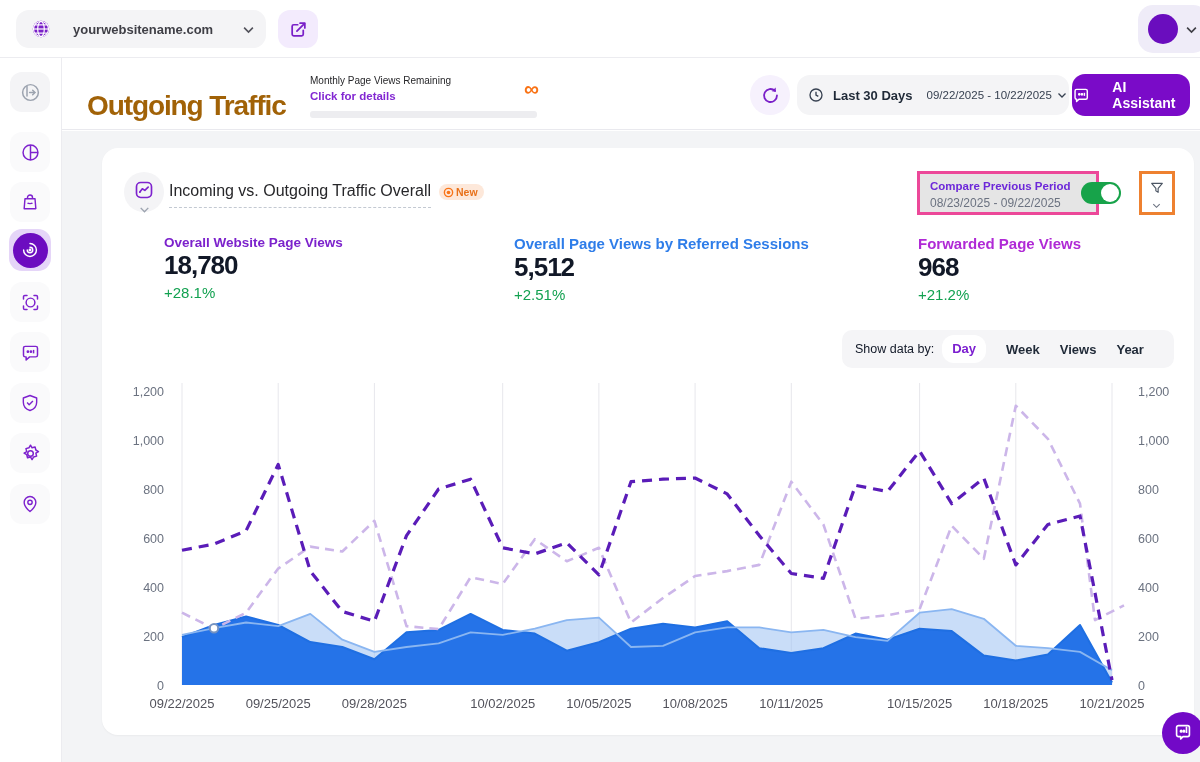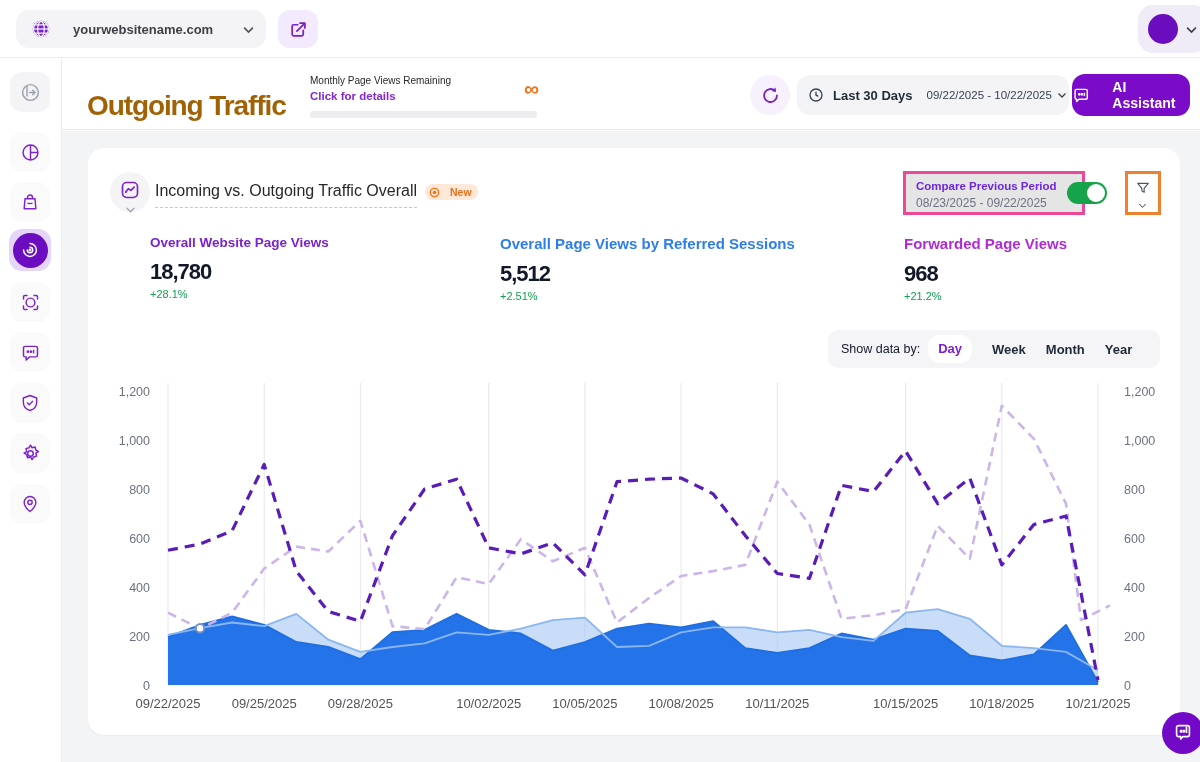--- a/index.html
+++ b/index.html
@@ -19,35 +19,35 @@
 .mpv .bar{margin-top:9px;width:227px;height:7px;border-radius:3px;background:#ededf0}
 .inf{position:absolute;left:462px;top:19px;color:#f97316;font-size:21px;font-weight:700}
 .refbtn{position:absolute;left:688px;top:17px;width:40px;height:40px;border-radius:50%;background:#f6f1fd;display:flex;align-items:center;justify-content:center}
 .datepill{position:absolute;left:735px;top:17px;width:272px;height:40px;background:#f4f4f6;border-radius:13px;display:flex;align-items:center;white-space:nowrap}
 .datepill svg{flex-shrink:0}
 .datepill .b{font-size:13px;font-weight:700;color:#1f2937;margin-left:9px}
 .datepill .d{font-size:11.5px;color:#374151;margin-left:14px}
 .aibtn{position:absolute;left:1010px;top:16px;width:118px;height:42px;background:#7a0bc8;border-radius:13px;display:flex;align-items:center;justify-content:center;gap:22px}
 .aibtn span{color:#fff;font-size:14px;font-weight:700}
 .main{position:absolute;left:62px;top:131px;width:1138px;height:631px;background:#f3f4f6}
-.card{position:absolute;left:26px;top:17px;width:1092px;height:587px;background:#fff;border-radius:16px;box-shadow:0 1px 2px rgba(0,0,0,.04)}
+.card{position:absolute;left:40px;top:17px;width:1092px;height:587px;background:#fff;border-radius:16px;box-shadow:0 1px 2px rgba(0,0,0,.04)}
 .cicon{position:absolute;left:22px;top:24px;width:40px;height:40px;border-radius:50%;background:#f4f4f6}
 .ctitle{position:absolute;left:67px;top:34px;font-size:16px;color:#27272a;border-bottom:1px dashed #c3c9d2;padding-bottom:7px;white-space:nowrap}
-.newb{position:absolute;left:337px;top:36px;height:16px;background:#fde8da;border-radius:9px;display:flex;align-items:center;padding:0 6px 0 4px;gap:10px}
+.newb{position:absolute;left:337px;top:36px;height:16px;background:#fde8da;border-radius:9px;display:flex;align-items:center;padding:0 6px 0 4px;gap:2px}
 .newb span{font-size:10.5px;font-weight:700;color:#e8711a}
 .cmpbox{position:absolute;left:815px;top:23px;width:182px;height:44px;border:3px solid #ec4899;background:#e5e5e5}
 .cmpbox .p{position:absolute;left:10px;top:6px;font-size:11.5px;font-weight:700;color:#6d28d9;white-space:nowrap}
 .cmpbox .g{position:absolute;left:10px;top:22px;font-size:12px;color:#6b7280;white-space:nowrap}
 .toggle{position:absolute;left:161px;top:8px;width:40px;height:22px;border-radius:11px;background:#17a34a}
 .toggle .knob{position:absolute;right:2px;top:2px;width:18px;height:18px;border-radius:50%;background:#fff}
 .fltbox{position:absolute;left:1037px;top:23px;width:36px;height:44px;border:3px solid #ee8130;background:#fff}
 .stat{position:absolute;top:87px;text-align:left}
 .stat .l{font-size:13.5px;font-weight:700}
-.stat .n{font-size:22px;font-weight:700;color:#111827;margin-top:9px;letter-spacing:-1px}
-.stat .p{font-size:11px;color:#12a150;margin-top:3px;font-weight:400}
+.stat .n{font-size:26px;font-weight:700;color:#111827;margin-top:0;letter-spacing:-1px}
+.stat .p{font-size:15px;color:#12a150;margin-top:3px;font-weight:400}
 .sdb{position:absolute;left:740px;top:182px;width:332px;height:38px;background:#f5f5f7;border-radius:10px;display:flex;align-items:center;font-size:13.5px;color:#1f2937}
 .sdb .lbl{margin-left:13px;margin-right:8px;font-size:12.5px;color:#111827}
 .sdb .day{background:#fff;border-radius:12px;height:28px;line-height:28px;padding:0 10px;color:#7c1fd0;font-weight:700;font-size:13px}
 .sdb .o{margin:0 0 0 20px;font-weight:700;font-size:13px}
 .chart{position:absolute;left:0px;top:230px;width:1092px;height:334px}
 .axl{font-size:13px;fill:#52525b}
 .ayl{font-size:12.5px;fill:#6b7280}
 .fab{position:absolute;left:1162px;top:712px;width:42px;height:42px;border-radius:50%;background:#7209c7;display:flex;align-items:center;justify-content:center;z-index:9}
 </style></head>
 <body>
@@ -232,21 +232,21 @@
       </div>
   <div class="stat" style="left:816px;width:220px">
         <div class="l" style="color:#b02ad6;font-size:15px">Forwarded Page Views</div>
         <div class="n">968</div>
         <div class="p">+21.2%</div>
       </div>
   <div class="sdb">
         <span class="lbl">Show data by:</span>
         <span class="day">Day</span>
         <span class="o">Week</span>
-        <span class="o">Month</span>
+        <span class="o">Views</span>
         <span class="o">Year</span>
       </div>
   <div class="chart">
 <svg width="1092" height="334" viewBox="0 0 1092 334">
 <line x1="80.0" y1="5" x2="80.0" y2="307" stroke="#e7e7ec" stroke-width="1"></line>
           <line x1="176.2" y1="5" x2="176.2" y2="307" stroke="#e7e7ec" stroke-width="1"></line>
           <line x1="272.4" y1="5" x2="272.4" y2="307" stroke="#e7e7ec" stroke-width="1"></line>
           <line x1="400.7" y1="5" x2="400.7" y2="307" stroke="#e7e7ec" stroke-width="1"></line>
           <line x1="496.9" y1="5" x2="496.9" y2="307" stroke="#e7e7ec" stroke-width="1"></line>
           <line x1="593.1" y1="5" x2="593.1" y2="307" stroke="#e7e7ec" stroke-width="1"></line>

